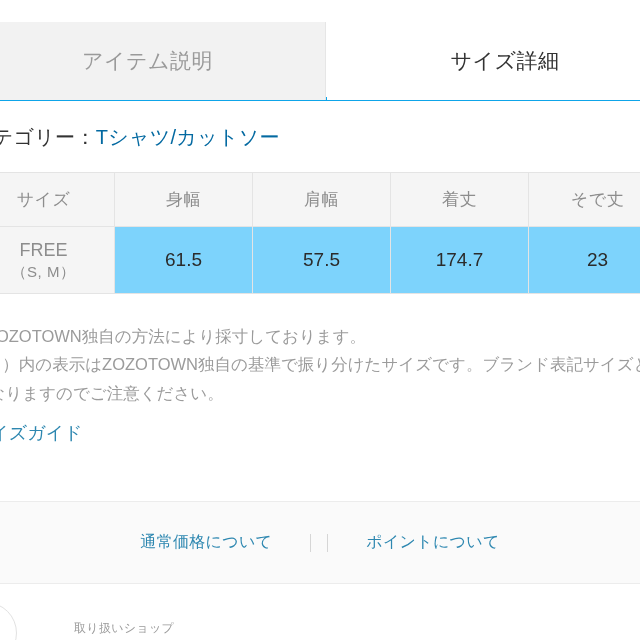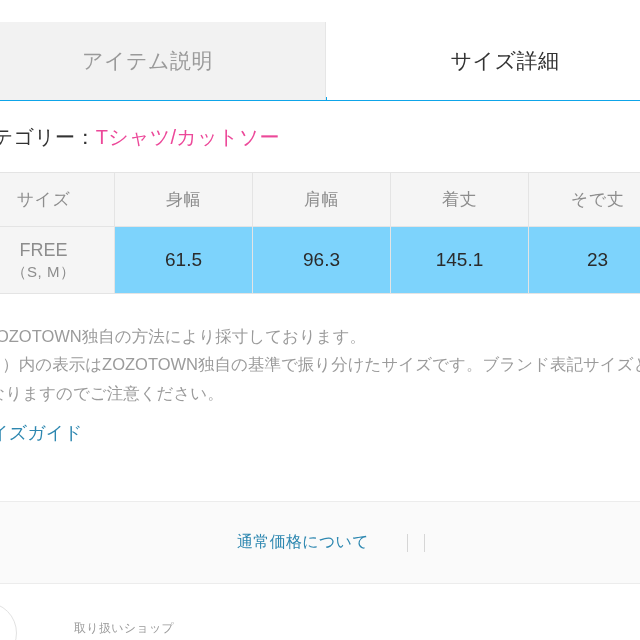--- a/index.html
+++ b/index.html
@@ -60,21 +60,21 @@
   .category {
     position: absolute;
     left: -28px;
     top: 124px;
     font-size: 20px;
     color: #333333;
     white-space: nowrap;
     letter-spacing: 0.3px;
   }
   .category .cat-link {
-    color: #ec4899;
+    color: #0369a1;
     text-decoration: none;
   }
 
   
   .size-table {
     position: absolute;
     left: -28px;
     top: 172px;
     width: 695px;
     border-collapse: collapse;
@@ -235,39 +235,40 @@
         <th>そで丈</th>
       </tr>
     </thead>
     <tbody>
       <tr>
         <td class="label-cell">
           <span>FREE</span>
           <span class="sub">（S, M）</span>
         </td>
         <td>61.5</td>
-        <td>96.3</td>
-        <td>145.1</td>
+        <td>57.5</td>
+        <td>174.7</td>
         <td>23</td>
       </tr>
     </tbody>
   </table>
 
   <div class="notes">
     <div>※ZOZOTOWN独自の方法により採寸しております。</div>
     <div class="note-wrap">※（）内の表示はZOZOTOWN独自の基準で振り分けたサイズです。ブランド表記サイズとは異なりますのでご注意ください。</div>
   </div>
 
   <a href="#" class="guide-link">サイズガイド</a>
 
   <div class="gray-band"></div>
   <div class="footer-links">
     <a href="#">通常価格について</a>
     <span class="footer-sep"></span>
     <span class="footer-sep"></span>
+    <a href="#">ポイントについて</a>
   </div>
 
   <div class="shop-row">
     <div class="shop-avatar"></div>
     <div class="shop-label">取り扱いショップ</div>
   </div>
 
 </div>
 
 </body></html>

